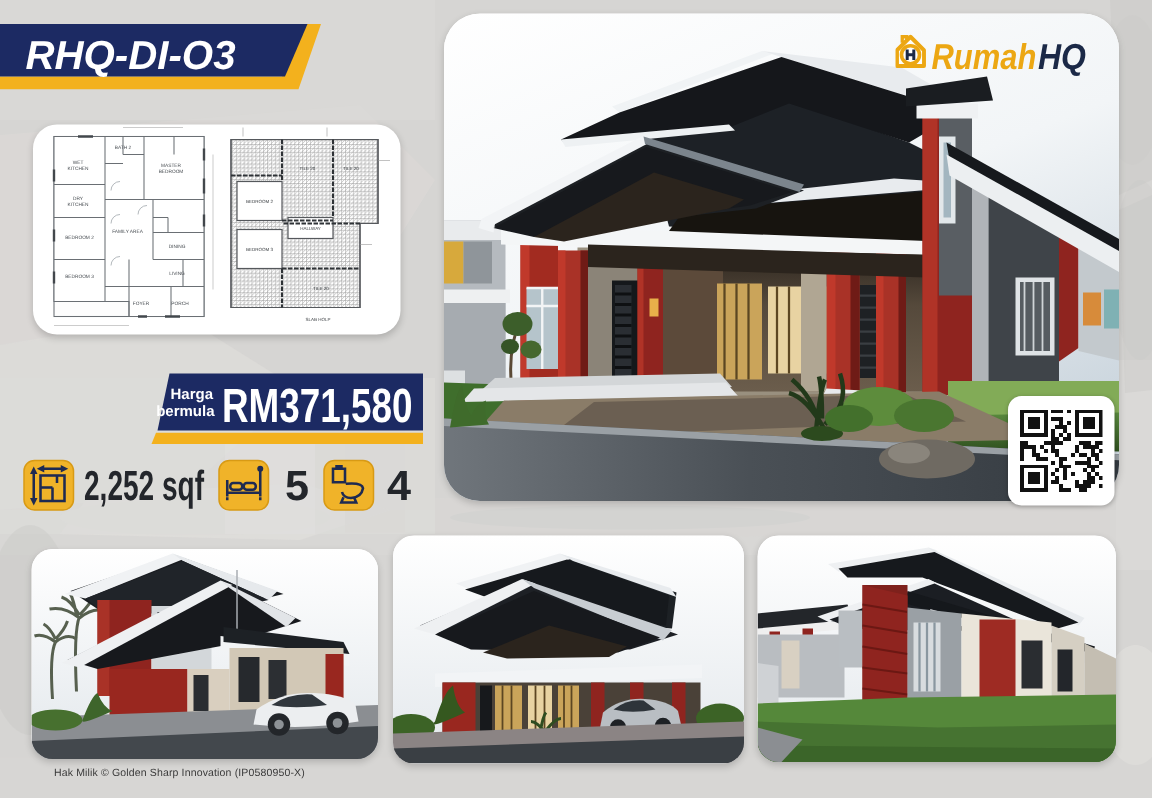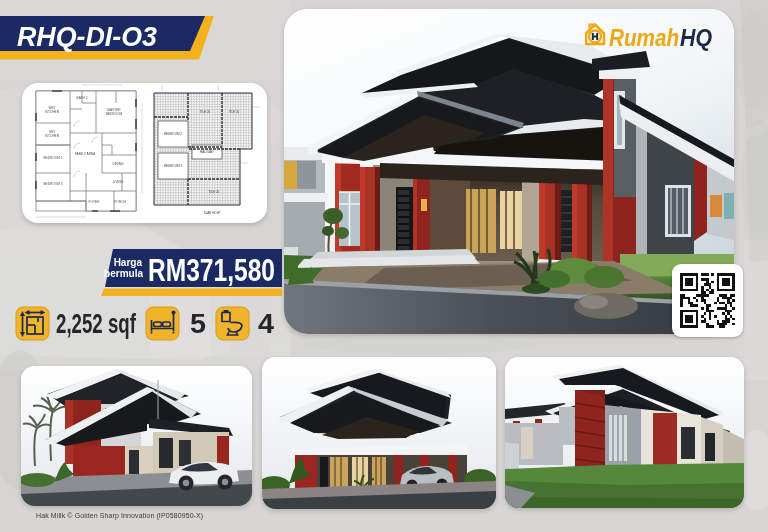--- a/index.html
+++ b/index.html
@@ -32,21 +32,21 @@
 <rect x="230" y="285" width="40" height="70" fill="#dddcda" opacity="0.8"></rect>
 <ellipse cx="420" cy="345" rx="120" ry="8" fill="#d2d1cf"></ellipse>
 </g>
 <g opacity="0.35" fill="#c7c6c4">
 <polygon points="740,0 768,0 768,120 746,130"></polygon>
 <polygon points="746,140 768,130 768,260 750,262"></polygon>
 <ellipse cx="20" cy="420" rx="30" ry="70"></ellipse>
 </g>
 </svg>
 
-<div class="card" id="maincard" style="left:284px;top:9px;width:450px;height:325px;border-radius:24px;overflow:hidden;">
+<div class="card" id="maincard" style="left:296px;top:9px;width:450px;height:325px;border-radius:24px;overflow:hidden;">
 
 <svg width="453" height="325" viewBox="0 0 453 325" style="position:absolute;left:0;top:0;">
 <defs>
 <linearGradient id="sky" x1="0" y1="0" x2="0.55" y2="1">
 <stop offset="0" stop-color="#ffffff"></stop>
 <stop offset="0.55" stop-color="#f2f5f7"></stop>
 <stop offset="1" stop-color="#cdd7df"></stop>
 </linearGradient>
 <linearGradient id="road" x1="0" y1="0" x2="1" y2="0">
 <stop offset="0" stop-color="#70767c"></stop>

